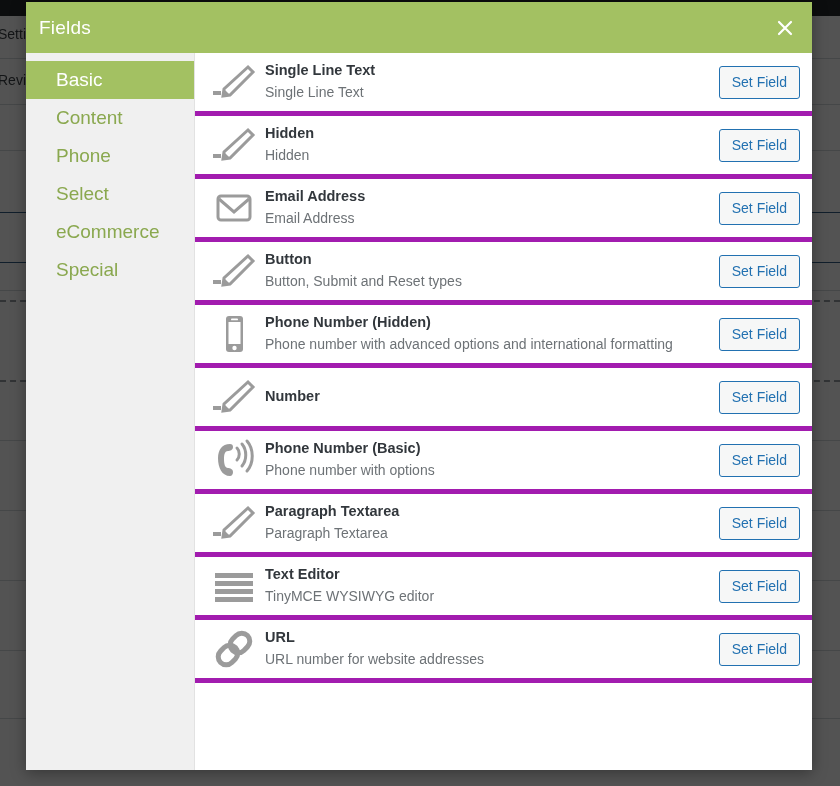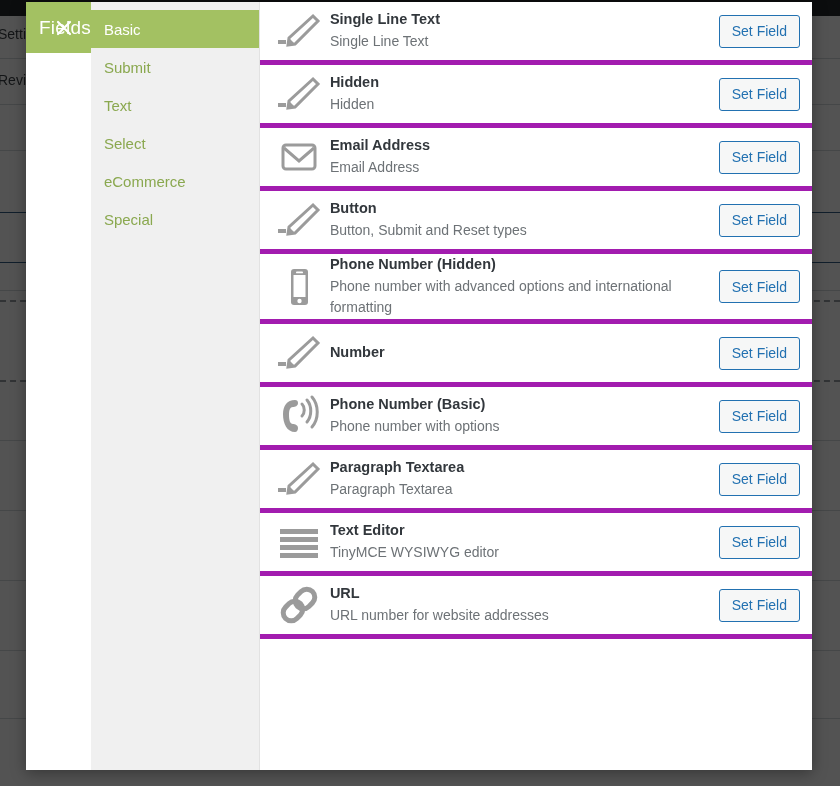--- a/index.html
+++ b/index.html
@@ -46,21 +46,21 @@
   }
 
   
   .modal {
     position: absolute;
     left: 26px; top: 2px;
     width: 786px; height: 768px;
     background: #ffffff;
     box-shadow: 0 3px 14px rgba(0,0,0,0.35);
     display: flex;
-    flex-direction: row;
+    flex-direction: column;
     overflow: hidden;
   }
   .modal-header {
     height: 51px;
     flex: 0 0 51px;
     background: #a3c162;
     display: flex;
     align-items: center;
     padding: 0 0 0 13px;
     position: relative;
@@ -91,22 +91,22 @@
     width: 169px;
     flex: 0 0 169px;
     background: #f0f0f0;
     border-right: 1px solid #e2e2e2;
     padding-top: 8px;
   }
   .side-item {
     height: 38px;
     display: flex;
     align-items: center;
-    padding-left: 13px;
-    font-size: 15px;
+    padding-left: 30px;
+    font-size: 19px;
     color: #8aa84f;
     cursor: pointer;
   }
   .side-item.active {
     background: #a3c162;
     color: #ffffff;
   }
 
   
   .field-list {
@@ -198,24 +198,24 @@
     </div>
   </div>
 
   <div class="modal-body">
 
     <div class="sidebar">
       <div class="side-item active">
         <span>Basic</span>
       </div>
       <div class="side-item">
-        <span>Submit</span>
-      </div>
-      <div class="side-item">
-        <span>Text</span>
+        <span>Content</span>
+      </div>
+      <div class="side-item">
+        <span>Phone</span>
       </div>
       <div class="side-item">
         <span>Select</span>
       </div>
       <div class="side-item">
         <span>eCommerce</span>
       </div>
       <div class="side-item">
         <span>Special</span>
       </div>

